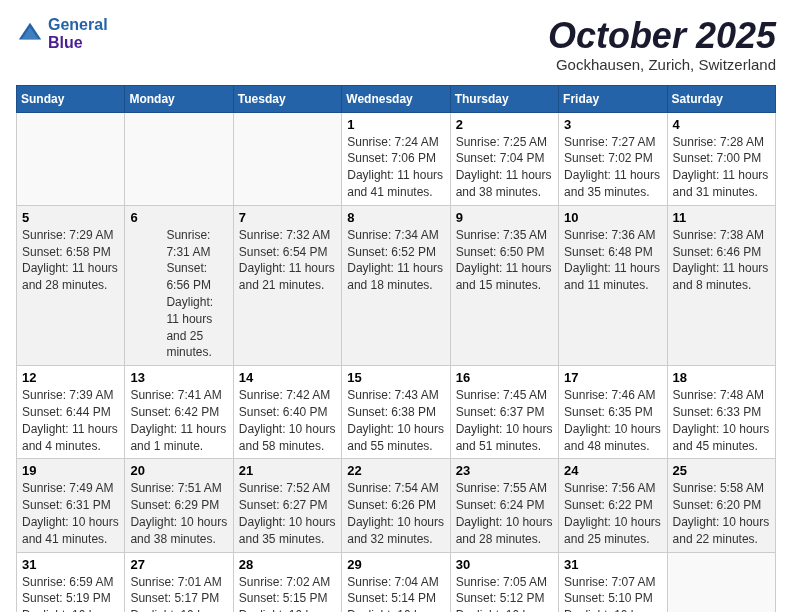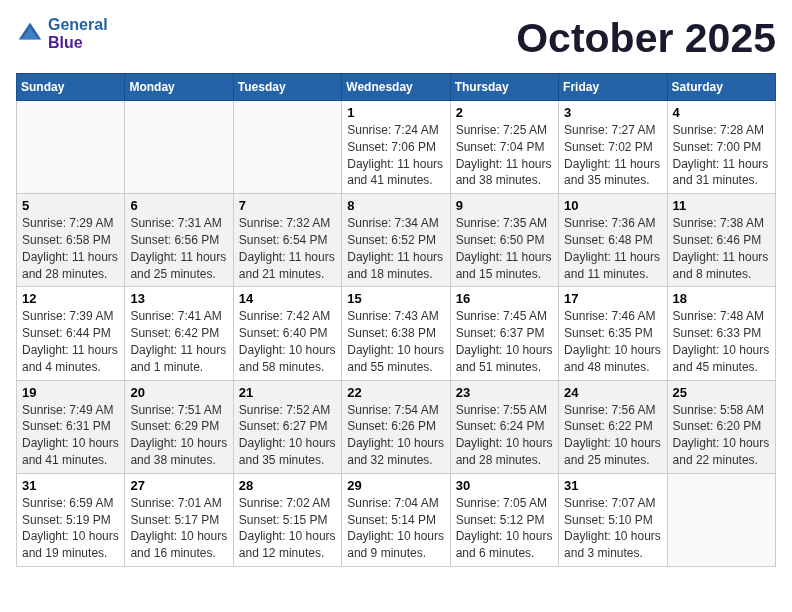--- a/index.html
+++ b/index.html
@@ -31,24 +31,25 @@
       color: #2563a8;
     }
     .logo-icon {
       width: 28px;
       height: 28px;
     }
     .title-block {
       text-align: right;
     }
     .month-title {
-      font-size: 41px;
+      font-size: 36px;
       font-weight: bold;
       color: #1a1a2e;
       line-height: 1.1;
+      font-style: italic;
     }
     .location {
       font-size: 15px;
       color: #333;
     }
     .calendar {
       width: 100%;
       border-collapse: collapse;
       border: 1px solid #ccc;
     }
@@ -98,20 +99,21 @@
       <polygon points="20,4 36,28 4,28" fill="#2563a8"></polygon>
       <polygon points="20,10 32,28 8,28" fill="#5b9bd5" opacity="0.5"></polygon>
     </svg>
     <div class="logo-text">
       <div><span>General</span></div>
       <div><span style="color:#4c1d95">Blue</span></div>
     </div>
   </div>
   <div class="title-block">
     <div class="month-title">October 2025</div>
+    <div class="location">Gockhausen, Zurich, Switzerland</div>
   </div>
 </div>
 
 <table class="calendar">
   <thead>
     <tr>
     <th>Sunday</th>
         <th>Monday</th>
         <th>Tuesday</th>
         <th>Wednesday</th>
@@ -157,21 +159,21 @@
       <tr class="row-alt">
         <td>
           <span class="day-number">5</span>
           <div class="cell-info" style="white-space: pre-line;">Sunrise: 7:29 AM
 Sunset: 6:58 PM
 Daylight: 11 hours
 and 28 minutes.</div>
         </td>
         <td>
           <span class="day-number">6</span>
-          <div class="cell-info" style="white-space: pre-line;">Sunrise: 7:31 AM
+          <div class="cell-info" style="white-space: pre-line; margin-left: 36px;">Sunrise: 7:31 AM
 Sunset: 6:56 PM
 Daylight: 11 hours
 and 25 minutes.</div>
         </td>
         <td>
           <span class="day-number">7</span>
           <div class="cell-info" style="white-space: pre-line;">Sunrise: 7:32 AM
 Sunset: 6:54 PM
 Daylight: 11 hours
 and 21 minutes.</div>

